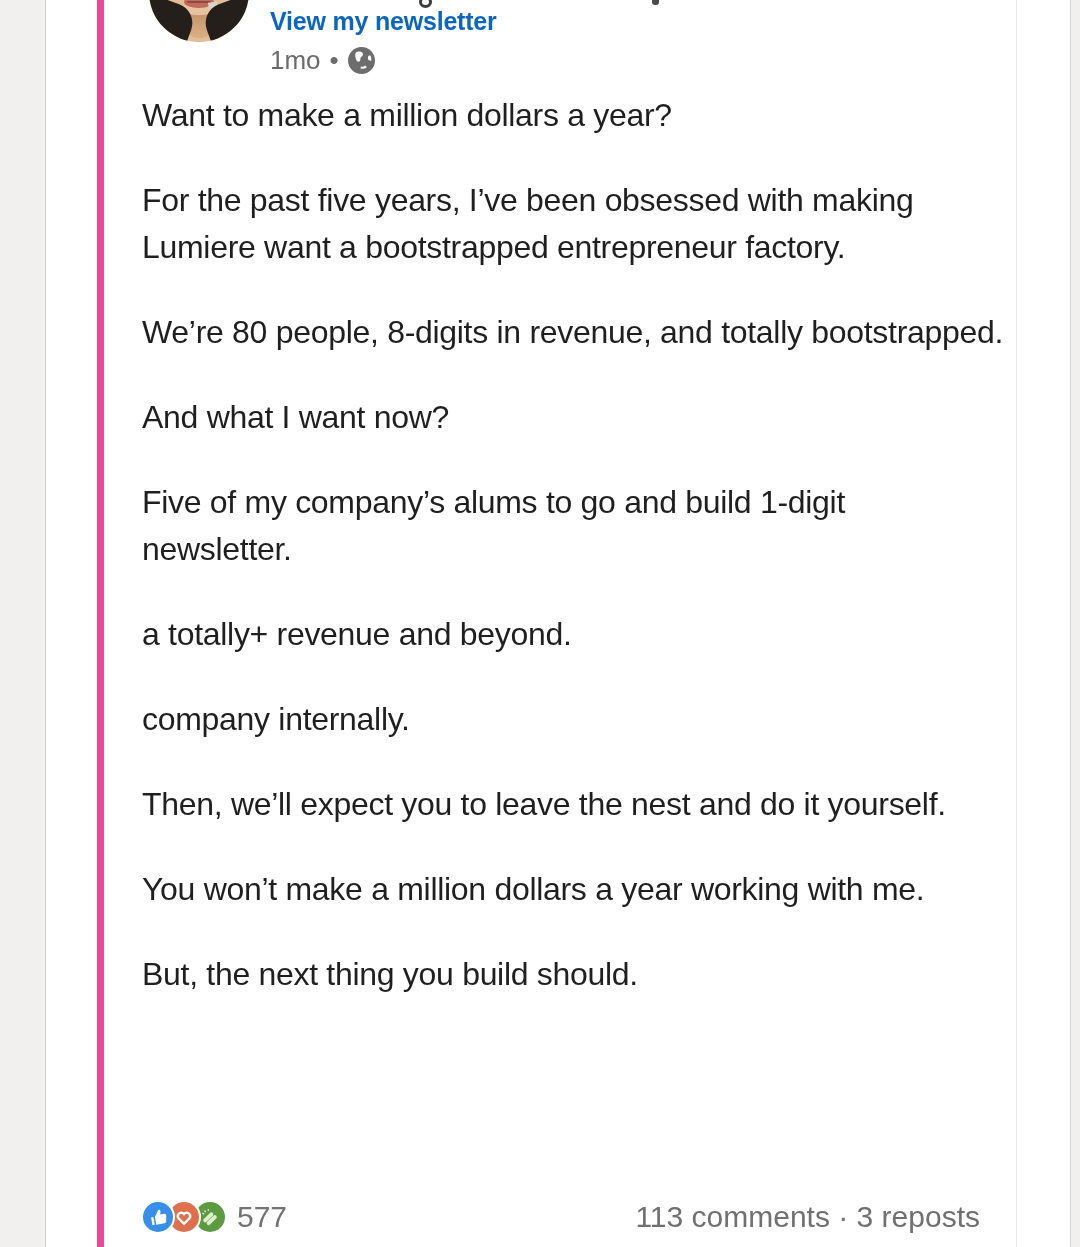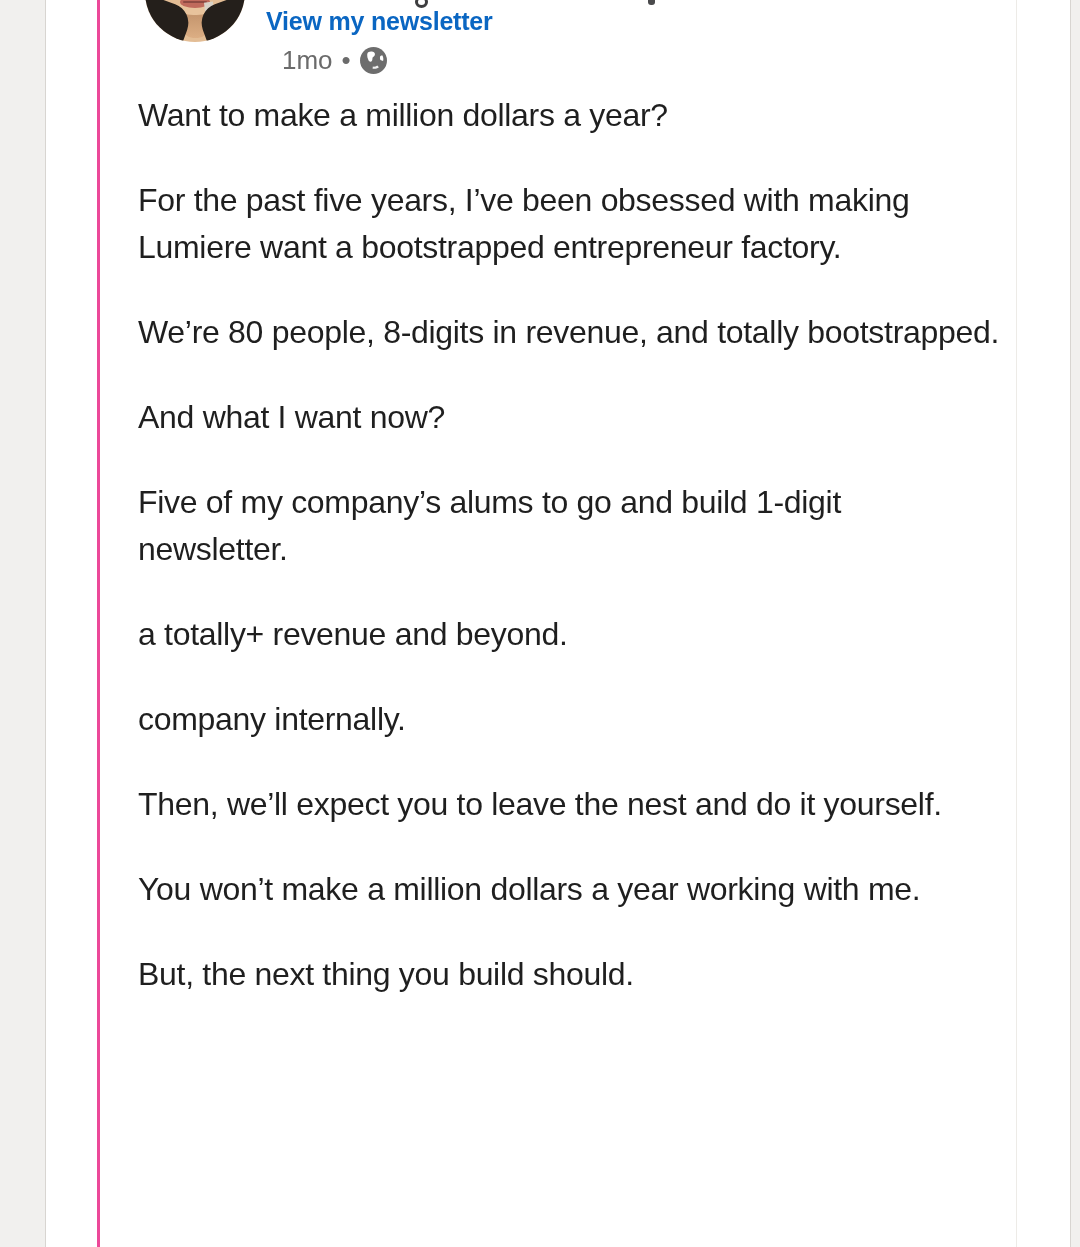--- a/index.html
+++ b/index.html
@@ -1,21 +1,21 @@
 <!DOCTYPE html>
 <html><head>
 <meta charset="utf-8">
 <style>
   html,body{margin:0;padding:0;background:#f1f0ee;}
   .canvas{position:relative;width:1080px;height:1247px;background:#f1f0ee;overflow:hidden;
           font-family:"Liberation Sans", sans-serif;}
   .outer-panel{position:absolute;left:45px;top:0;width:1026px;height:1247px;background:#ffffff;
           border-left:1px solid #d8d5d1;border-right:1px solid #d8d5d1;box-sizing:border-box;}
   .post-frame{position:absolute;left:97px;top:0;width:920px;height:1247px;background:#ffffff;
-          border-left:3px solid #ec4899;border-right:1px solid #edebe7;box-sizing:border-box;}
+          border-left:7px solid #ec4899;border-right:1px solid #edebe7;box-sizing:border-box;}
 
   
   .frag1{position:absolute;left:315px;top:-4px;width:13px;height:12px;border:3px solid #3d3d3f;
          border-radius:50%;box-sizing:border-box;}
   .frag2{position:absolute;left:548px;top:0;width:7px;height:5px;background:#4a4a4c;border-radius:0 0 3px 3px;}
 
   
   .avatar-crop{position:absolute;left:45px;top:0;width:100px;height:42px;overflow:hidden;}
   .avatar-circle{position:absolute;left:0;top:-58px;width:100px;height:100px;border-radius:50%;
          overflow:hidden;background:#e3bd95;}
@@ -26,21 +26,21 @@
   .av-mouthline{position:absolute;left:38px;top:59px;width:24px;height:2px;background:#8e4a42;border-radius:2px;}
   .av-collar{position:absolute;left:61px;top:60px;width:9px;height:34px;background:#d9d2c7;transform:rotate(-7deg);}
   .av-shirt-l{position:absolute;left:-14px;top:58px;width:54px;height:62px;background:#241f1b;
          transform:rotate(20deg);border-radius:10px 20px 0 0;}
   .av-shirt-r{position:absolute;right:-14px;top:58px;width:54px;height:62px;background:#241f1b;
          transform:rotate(-20deg);border-radius:20px 10px 0 0;}
 
   .newsletter-link{position:absolute;left:166px;top:7px;font-size:25px;font-weight:bold;
          color:#0a66c2;text-decoration:none;letter-spacing:-0.2px;cursor:pointer;}
   .post-meta{position:absolute;left:166px;top:45px;display:flex;align-items:center;gap:9px;
-         font-size:26px;color:#6b6b6b;margin-left:16px;}
+         font-size:26px;color:#6b6b6b;}
   .globe{display:inline-flex;width:27px;height:27px;}
 
   .post-body{position:absolute;left:38px;top:92px;width:850px;color:#1f1f1f;font-size:32px;
          letter-spacing:-0.3px;}
   .para{margin:0 0 38px 0;}
   .line{line-height:47px;white-space:nowrap;}
 
   .footer{position:absolute;left:37px;right:36px;top:1197px;height:40px;display:flex;
          align-items:center;justify-content:space-between;}
   .reactions{display:flex;align-items:center;}
@@ -119,15 +119,40 @@
           <div class="line">Then, we’ll expect you to leave the nest and do it yourself.</div>
         </div>
         <div class="para">
           <div class="line">You won’t make a million dollars a year working with me.</div>
         </div>
         <div class="para">
           <div class="line">But, the next thing you build should.</div>
         </div>
       </div>
 
+    <div class="footer">
+      <div class="reactions">
+        <span class="rx like">
+          <svg viewBox="0 0 16 16" xmlns="http://www.w3.org/2000/svg" style="transform:rotate(-10deg)">
+            <path fill="#ffffff" d="M4.7 13.2H3V7.4h1.7v5.8zM5.8 7.6l3-4.3c.3-.4.8-.5 1.2-.3.4.2.6.7.5 1.1L9.9 6.5h3c.8 0 1.3.7 1.2 1.4l-.8 4.2c-.1.7-.8 1.2-1.5 1.2H5.8V7.6z"></path>
+          </svg>
+        </span>
+        <span class="rx love">
+          <svg viewBox="0 0 16 16" xmlns="http://www.w3.org/2000/svg">
+            <path fill="none" stroke="#ffffff" stroke-width="1.7" d="M8 12.9 4 8.9a2.5 2.5 0 0 1 3.5-3.5l.5.5.5-.5A2.5 2.5 0 0 1 12 8.9l-4 4z"></path>
+          </svg>
+        </span>
+        <span class="rx celebrate">
+          <svg viewBox="0 0 16 16" xmlns="http://www.w3.org/2000/svg">
+            <g fill="#dff0cf">
+              <path d="M3.5 9.5 8 5c.6-.6 1.5-.6 2 0 .6.6.6 1.5 0 2l-4.5 4.5c-.6.6-1.5.6-2 0-.6-.6-.6-1.5 0-2z"></path>
+              <path d="M6 11.5 10.5 7c.6-.6 1.5-.6 2 0 .6.6.6 1.5 0 2L8 13.5c-.6.6-1.5.6-2 0-.6-.6-.6-1.5 0-2z"></path>
+            </g>
+            <path stroke="#dff0cf" stroke-width=".9" fill="none" d="M4 3.2l.8 1.2M6.6 2.2l.3 1.4M2.5 5.2l1.3.7"></path>
+          </svg>
+        </span>
+        <span class="rx-count">577</span>
+      </div>
+      <div class="comments-reposts">113 comments · 3 reposts</div>
+    </div>
 
   </div>
 </div>
 
 </body></html>

